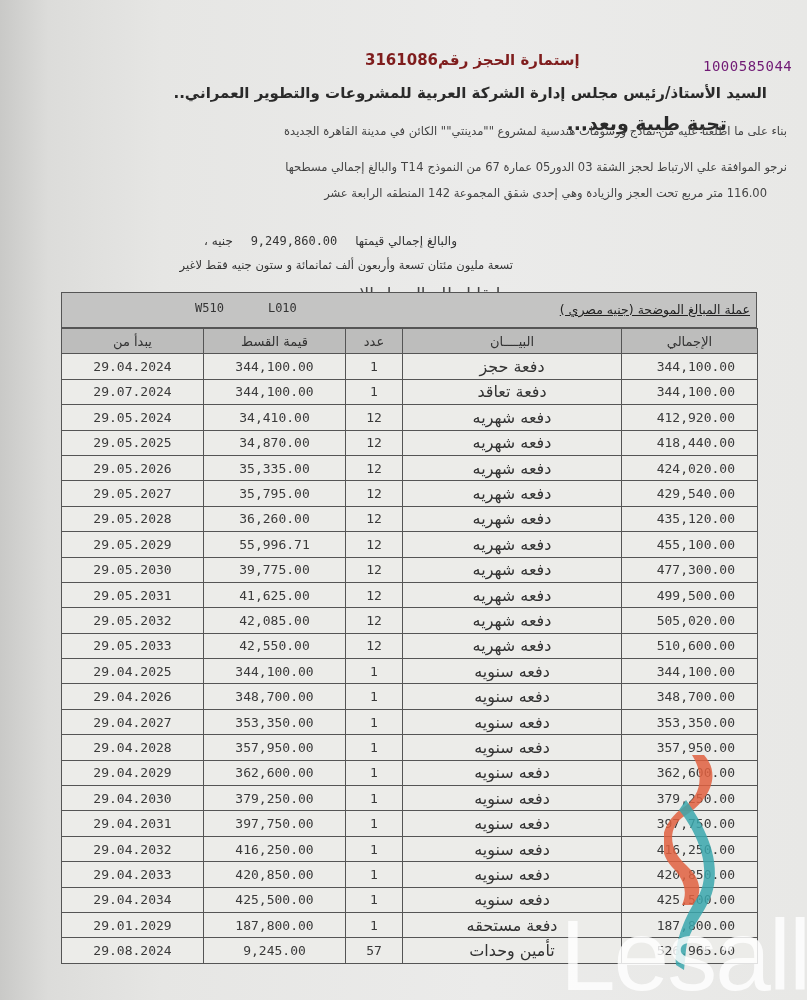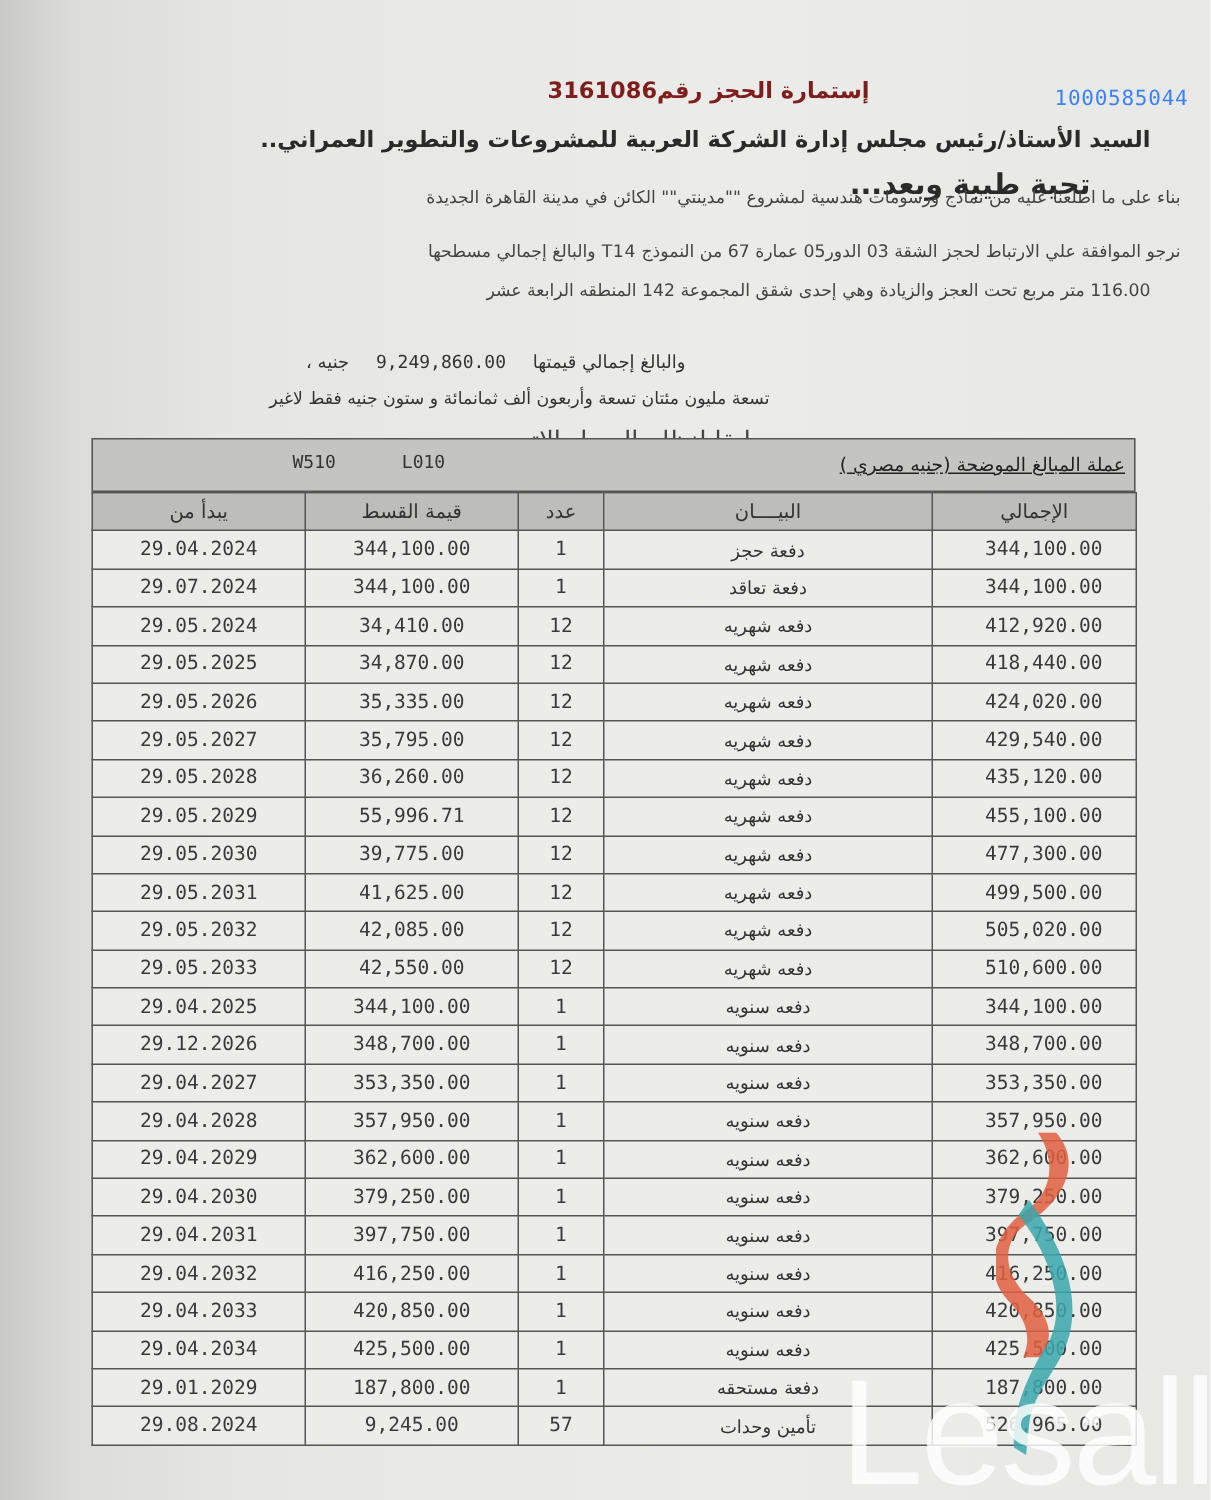--- a/index.html
+++ b/index.html
@@ -3,21 +3,21 @@
 <meta charset="utf-8">
 <style>
   html, body { margin:0; padding:0; }
   body {
     width:807px; height:1000px; overflow:hidden; position:relative;
     background: linear-gradient(90deg, #c9c9c7 0%, #dcdcda 6%, #e6e6e4 20%, #ebebea 60%, #e8e8e6 100%);
     font-family: "DejaVu Sans Mono", "Liberation Mono", monospace;
     color:#3a3a3a;
   }
   .abs { position:absolute; }
-  .doc-number { left:703px; top:58px; font-size:14px; color:#3b82f6; letter-spacing:0.5px; }
+  .doc-number { left:703px; top:58px; font-size:14px; color:#701a75; letter-spacing:0.5px; }
   .form-title { left:365px; top:51px; font-size:15px; font-weight:bold; color:#7f1d1d; direction:rtl;
     font-family:"DejaVu Sans", sans-serif; }
   .addressee { right:40px; top:84px; font-size:15px; font-weight:bold; direction:rtl; color:#2a2a2a;
     font-family:"DejaVu Sans", sans-serif; }
   .greeting { right:80px; top:112px; font-size:19px; font-weight:bold; direction:rtl; color:#2a2a2a;
     font-family:"DejaVu Sans", sans-serif; }
   .para { right:20px; font-size:11.5px; direction:rtl; color:#444; white-space:nowrap;
     font-family:"DejaVu Sans", sans-serif; letter-spacing:0.4px; }
   .amount-line { right:350px; top:234px; font-size:12px; direction:rtl; color:#333; white-space:nowrap;
     font-family:"DejaVu Sans", sans-serif; }
@@ -32,21 +32,21 @@
     height:34px; background:#c4c4c3; border:1.5px solid #555; position:relative;
   }
   .currency-bar .codes { position:absolute; left:133px; top:8px; font-size:12px; color:#333; word-spacing:40px; }
   .currency-bar .codes span { margin-right:44px; }
   .currency-bar .label { position:absolute; right:6px; top:9px; font-size:12.5px; direction:rtl; color:#222;
     font-family:"DejaVu Sans", sans-serif;text-decoration:underline; }
   table { border-collapse:collapse; width:696px; table-layout:fixed; }
   th, td { border:1.5px solid #555; height:24.4px; padding:0; text-align:center; font-size:13px; color:#3a3a3a; }
   th { background:#bdbdbc; font-weight:normal; font-family:"DejaVu Sans", sans-serif; direction:rtl; font-size:13px; color:#333; }
   td { background:#ecece9; }
-  td.desc { direction:rtl; font-family:"DejaVu Sans", sans-serif; font-size:12px; color:#333; }
+  td.desc { direction:rtl; font-family:"DejaVu Sans", sans-serif; font-size:16px; color:#333; }
   td.total { text-align:right; padding-right:22px; }
   col.c-date { width:142px; } col.c-inst { width:142px; } col.c-cnt { width:57px; } col.c-desc { width:219px; } col.c-total { width:136px; }
 
   .wm-red { left:664px; top:755px; width:55px; height:150px; }
   .wm-teal { left:674px; top:800px; width:45px; height:170px; }
   .wm-text { left:560px; top:905px; font-size:100px; font-family:"Liberation Sans", sans-serif; color:rgba(255,255,255,0.82); letter-spacing:-2px; line-height:1; }
 </style>
 </head>
 <body>
 
@@ -177,21 +177,21 @@
           <td class="total">510,600.00</td>
         </tr>
         <tr>
           <td>29.04.2025</td>
           <td>344,100.00</td>
           <td>1</td>
           <td class="desc">دفعه سنويه</td>
           <td class="total">344,100.00</td>
         </tr>
         <tr>
-          <td>29.12.2026</td>
+          <td>29.04.2026</td>
           <td>348,700.00</td>
           <td>1</td>
           <td class="desc">دفعه سنويه</td>
           <td class="total">348,700.00</td>
         </tr>
         <tr>
           <td>29.04.2027</td>
           <td>353,350.00</td>
           <td>1</td>
           <td class="desc">دفعه سنويه</td>

